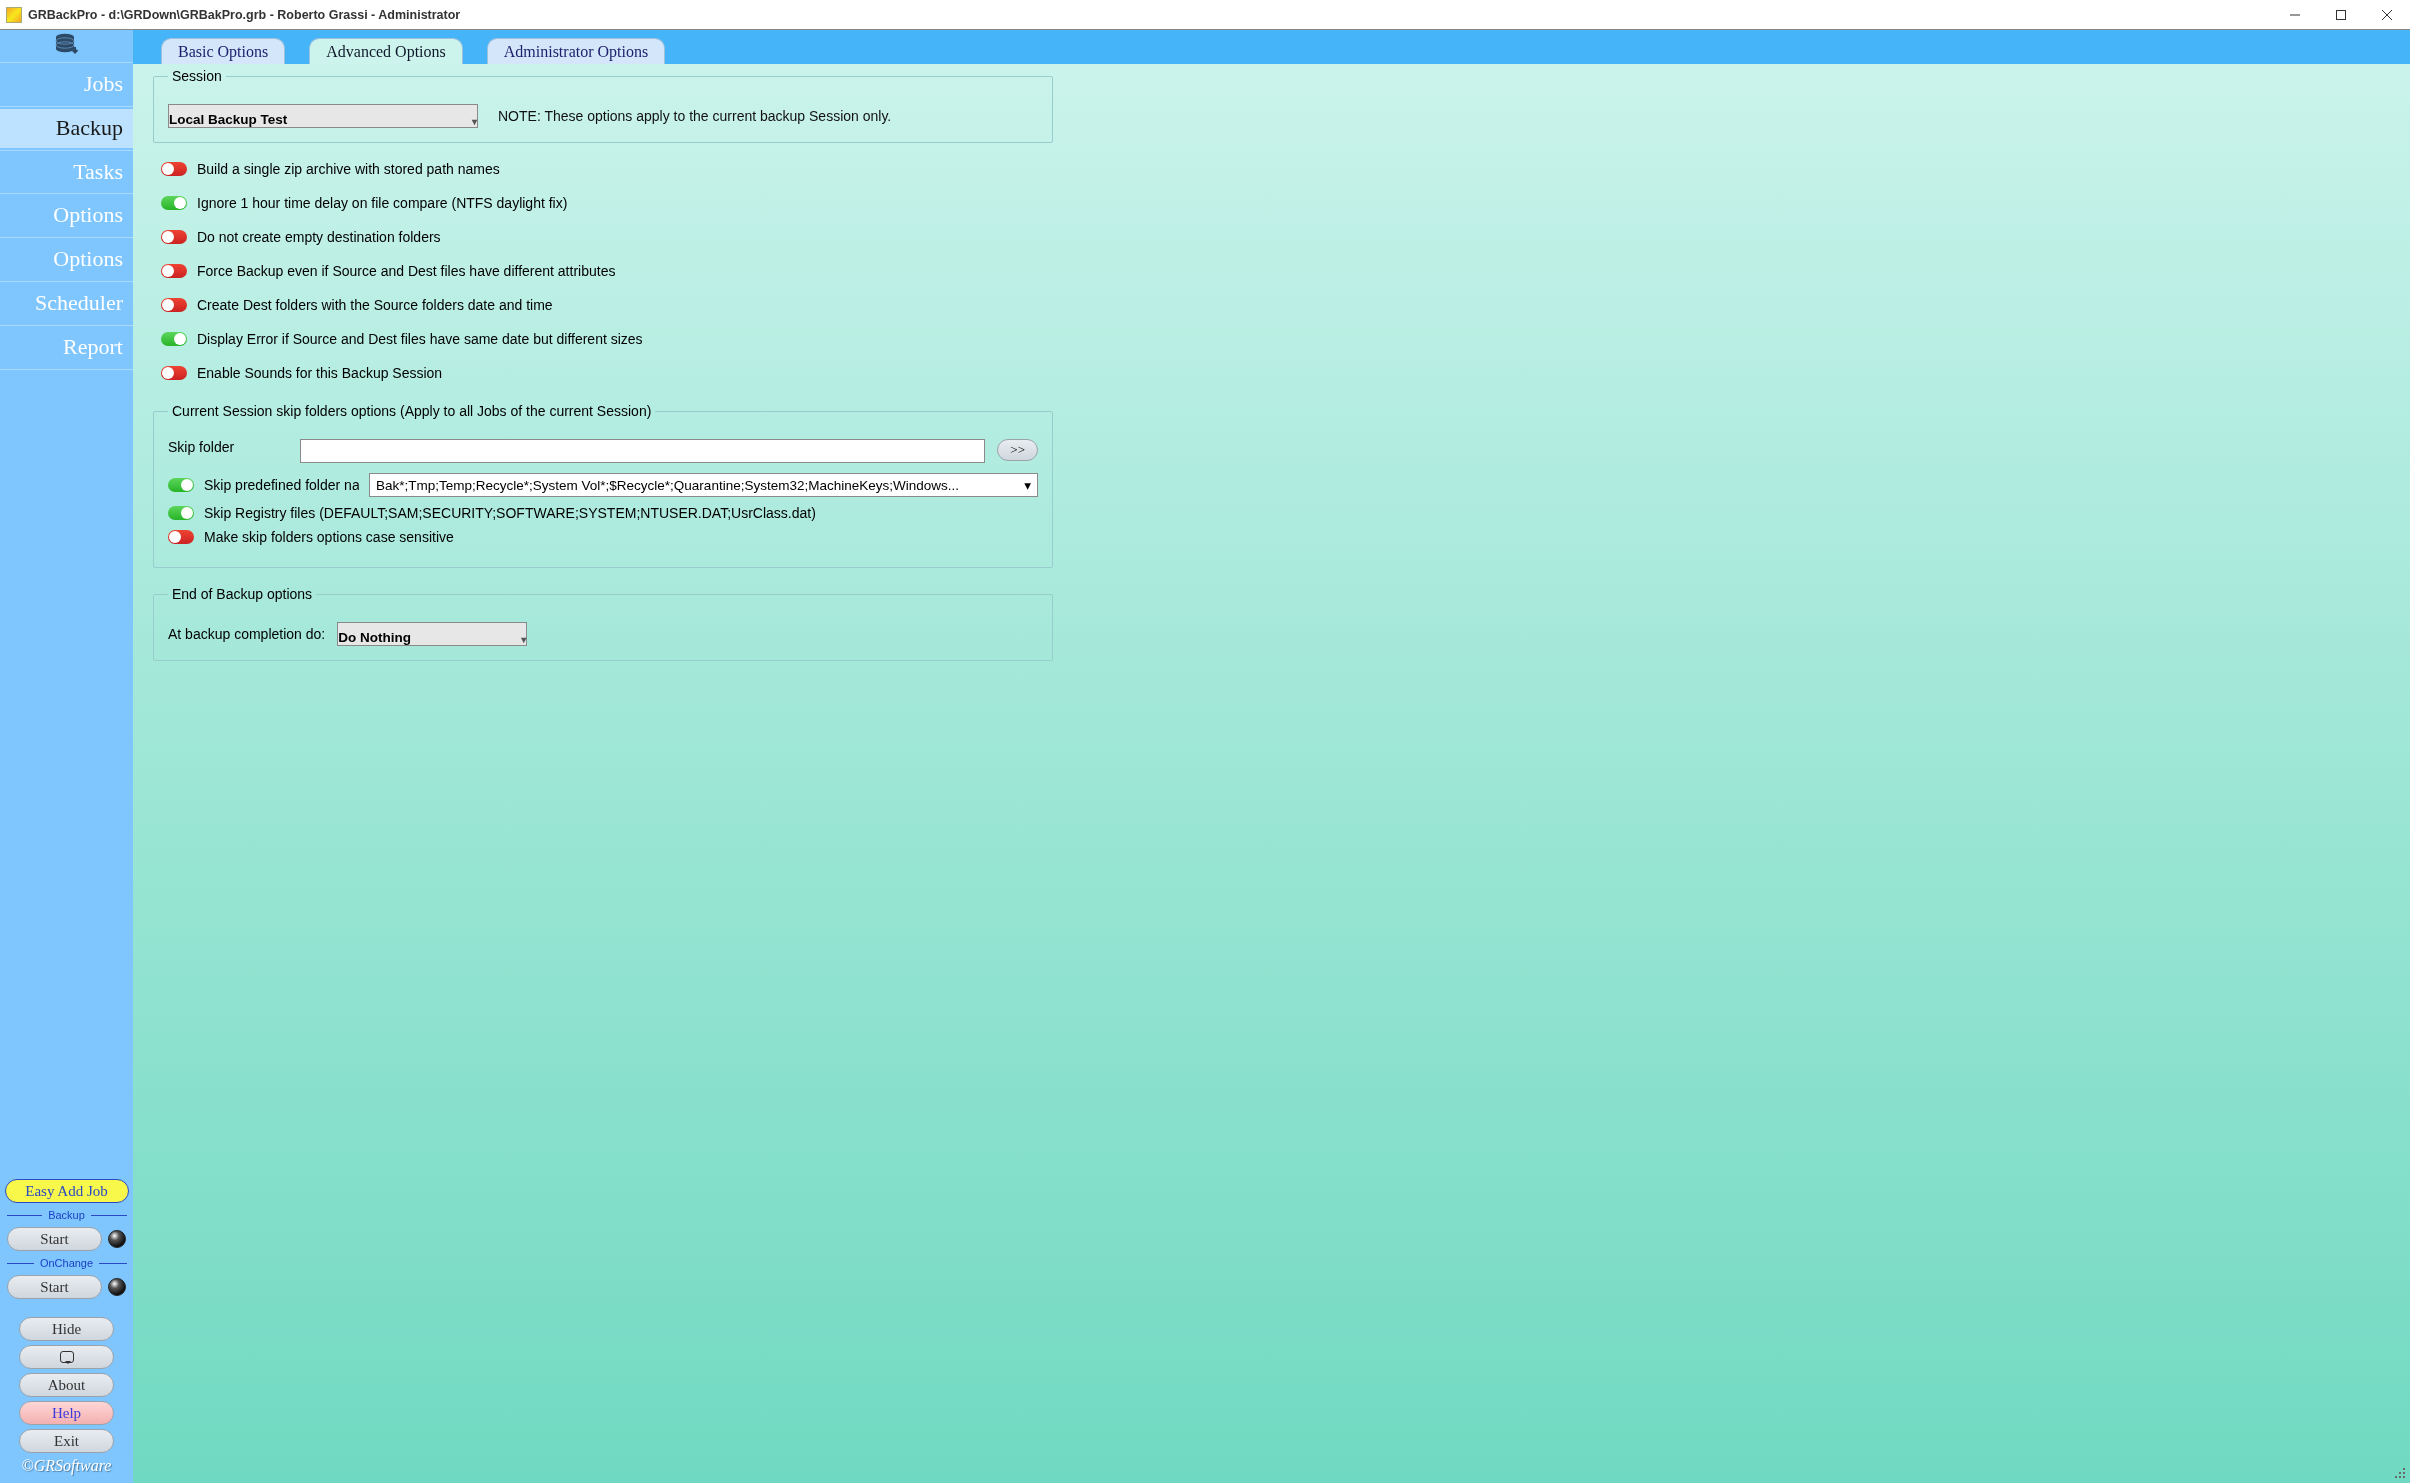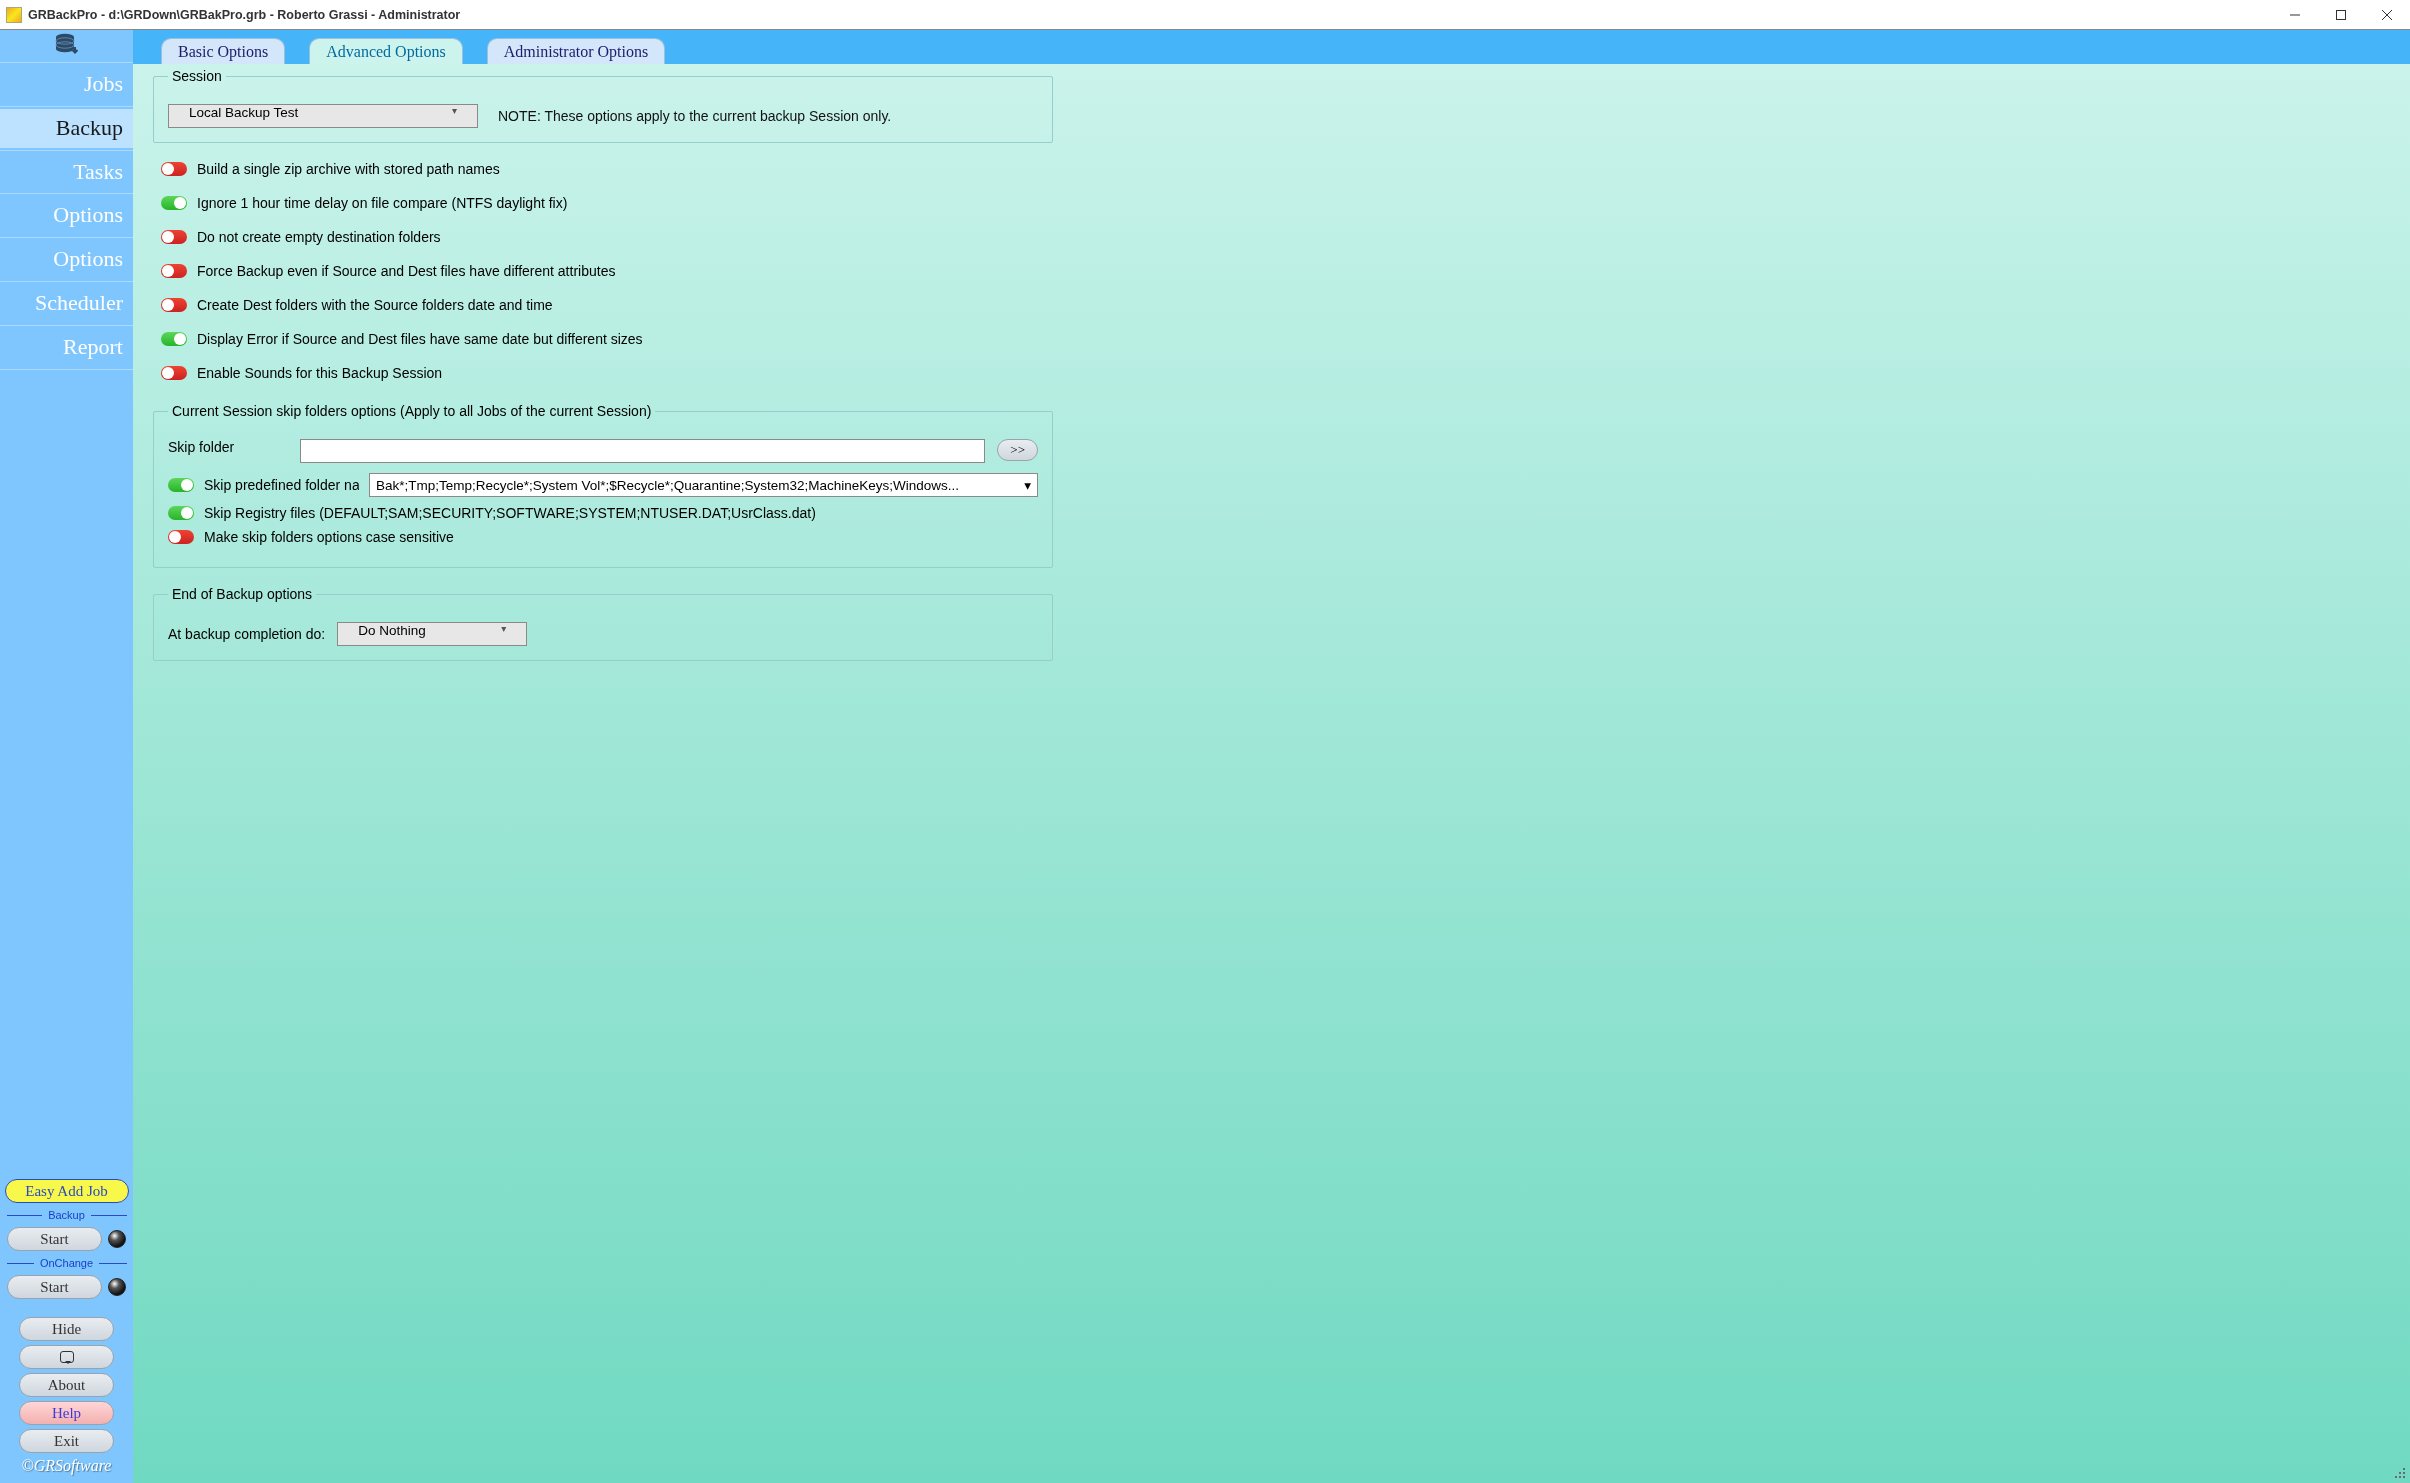--- a/index.html
+++ b/index.html
@@ -32,26 +32,26 @@
   .orb { width: 18px; height: 18px; border-radius: 50%; background: radial-gradient(circle at 35% 30%, #fff 0%, #555 30%, #111 70%); border:1px solid #222; }
   .pink-pill { background: linear-gradient(#ffd6d6,#f3b0b0); }
   .help-pill { color: #3b3bdc; }
   .brand { font-family: "Comic Sans MS", cursive; font-style: italic; font-size: 16px; color: #fff; text-shadow: 1px 1px 1px rgba(0,0,0,.4); width:100%; text-align:center; }
   .speech-icon { width: 14px; height: 12px; border: 1.5px solid #333; border-radius: 3px; position: relative; }
   .speech-icon::after { content:""; position:absolute; bottom:-5px; left:4px; width:0; height:0; border:3px solid transparent; border-top-color:#333; }
   
   .right { flex:1; display:flex; flex-direction:column; min-width:0; background: #fff; position:relative; }
   .tabstrip-bg { height: 34px; background: #46b4f9; display:flex; align-items:flex-end; padding-left: 10px; gap: 6px; }
   .tab { height: 26px; padding: 0 16px; border-top-left-radius: 10px; border-top-right-radius: 10px; background: #d3e6fa; font-family: "Comic Sans MS", cursive; font-size: 16px; color: #1d1d6b; display:flex; align-items:center; cursor:pointer; border:1px solid #9cbfdd; border-bottom:none;margin-left:18px; }
-  .tab.active { background: #cdf4ec; color: #0369a1; }
+  .tab.active { background: #cdf4ec; color: #0f172a; }
   .content { flex:1; overflow:auto; background: linear-gradient(180deg, #caf3eb 0%, #70d9c1 100%); padding: 4px 20px 20px 20px; position:relative; }
   fieldset.grp { border: 1px solid #9cc; border-radius: 2px; padding: 10px 14px 14px 14px; margin-bottom: 18px; max-width: 900px; }
   fieldset.grp > legend { padding: 0 4px; font-size: 14px; }
   .session-row { display:flex; align-items:center; gap: 20px; margin-top: 10px; }
-  .combo { height: 24px; min-width: 310px; background: #e7e7e7; border: 1px solid #8a8a8a; display:flex; align-items:flex-start; justify-content:space-between; padding: 0 20px; font-size: 13.5px; cursor:pointer; }
+  .combo { height: 24px; min-width: 310px; background: #e7e7e7; border: 1px solid #8a8a8a; display:flex; align-items:flex-end; justify-content:space-between; padding: 0 0; font-size: 13.5px; cursor:pointer;font-weight:bold; }
   .combo .chev { font-size: 10px; color:#555; }
   .note { font-size: 14px; color: #111; }
   .toggles { display:flex; flex-direction:column; gap: 18px; margin: 0 0 22px 0; max-width: 900px; padding-left: 8px; }
   .trow { display:flex; align-items:center; gap: 10px; font-size: 14px; }
   .toggle { width: 26px; height: 14px; border-radius: 8px; position:relative; cursor:pointer; flex: 0 0 26px; }
   .toggle .knob { position:absolute; top:1px; width:12px; height:12px; border-radius:50%; background:#fff; }
   .toggle.off { background: linear-gradient(#e43,#c22); }
   .toggle.off .knob { left: 1px; }
   .toggle.on  { background: linear-gradient(#5cd65c,#28b428); }
   .toggle.on .knob  { right: 1px; }

